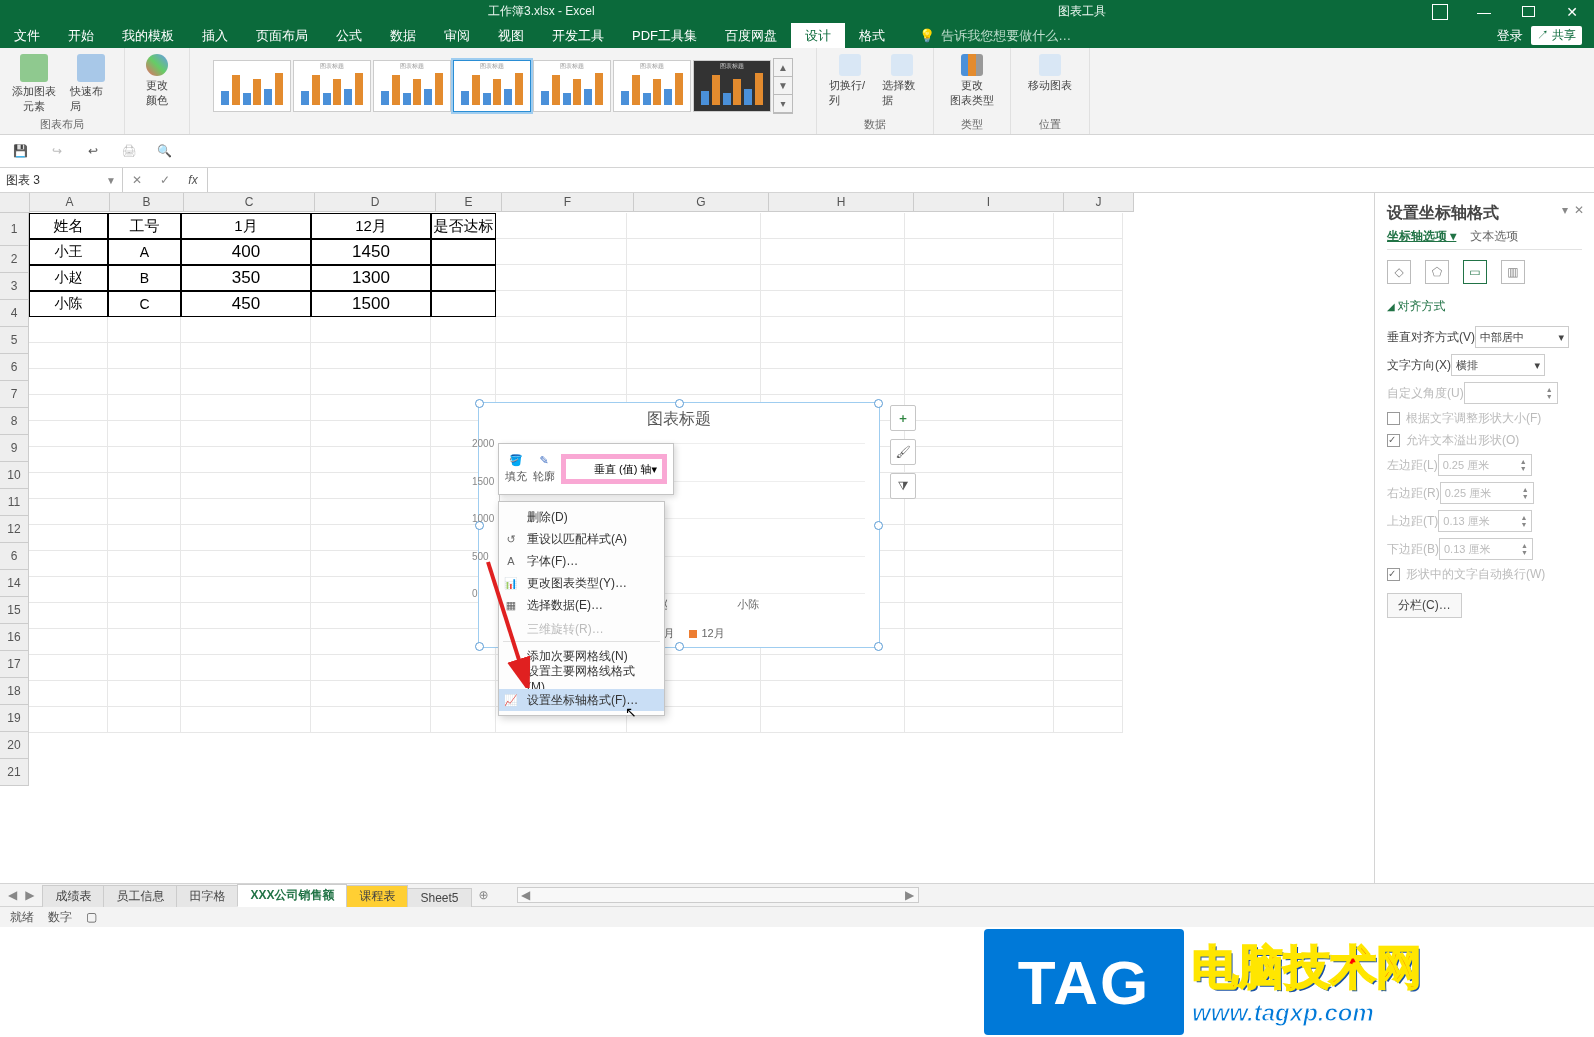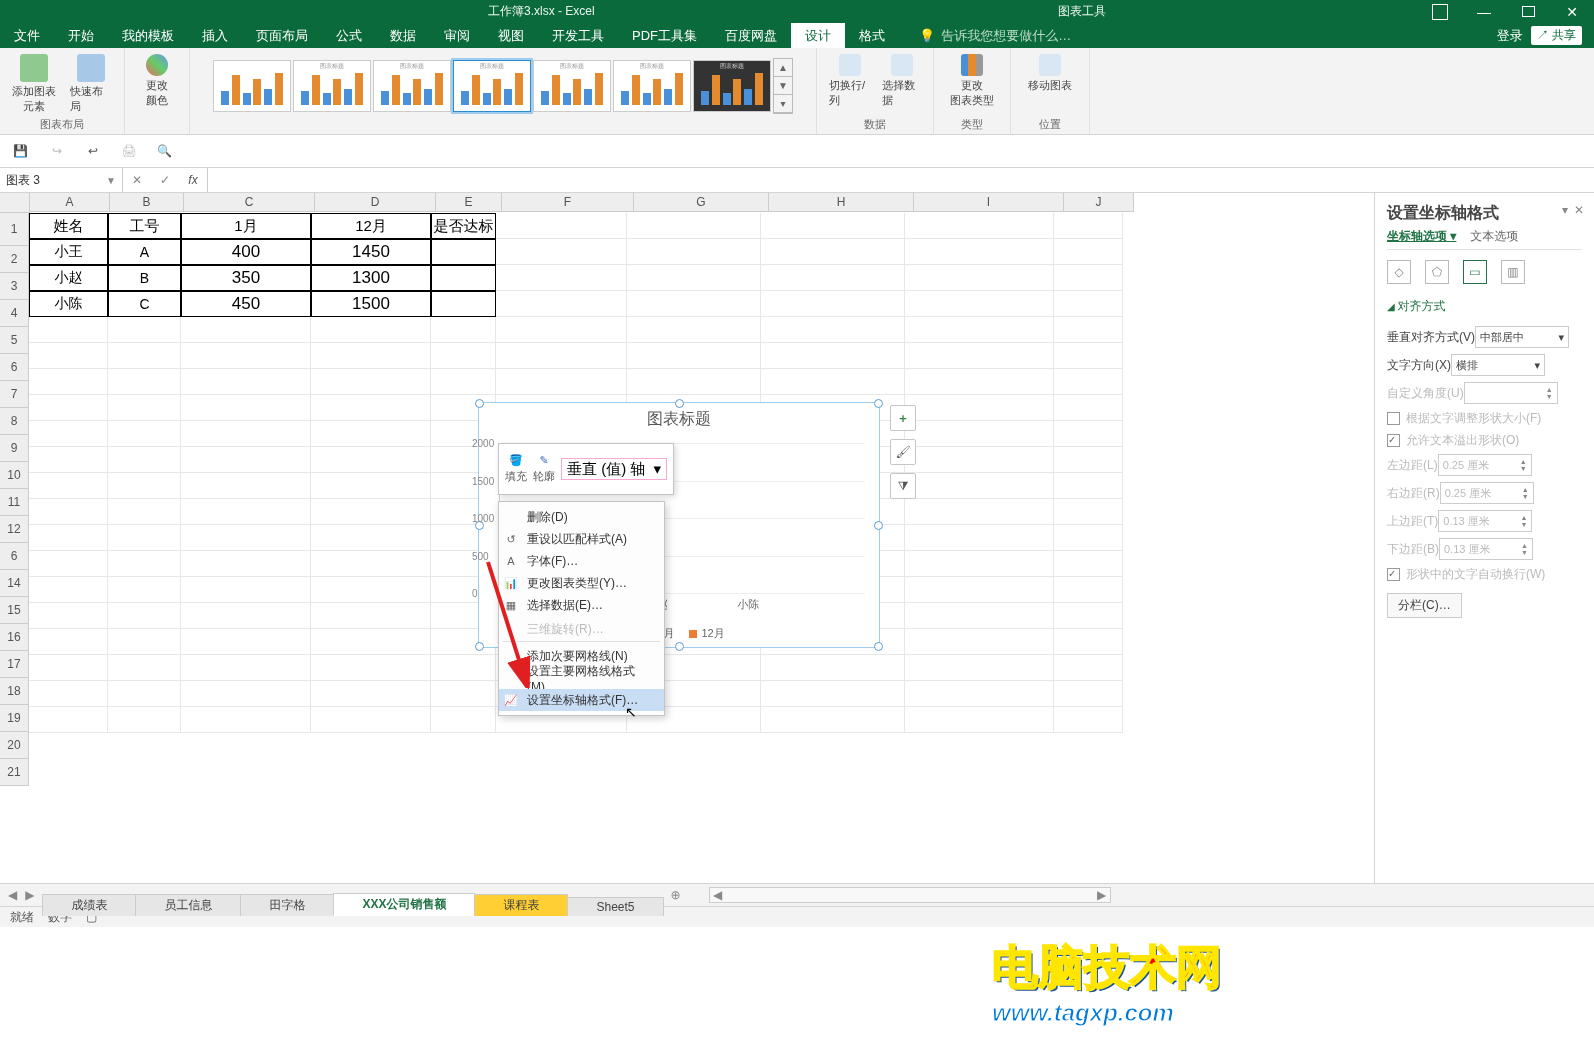--- a/index.html
+++ b/index.html
@@ -71,21 +71,21 @@
   .bar-group{position:absolute;bottom:0;display:flex;gap:10px;align-items:flex-end;}
   .bar{width:28px;}
   .xcat{position:absolute;font-size:11px;color:#666;top:100%;margin-top:4px;transform:translateX(-50%);}
   .legend{position:absolute;bottom:6px;left:0;right:0;text-align:center;font-size:11px;color:#666;}
   .legend .sw{display:inline-block;width:8px;height:8px;margin:0 4px 0 12px;vertical-align:middle;}
   .side-btns{position:absolute;left:890px;top:192px;display:flex;flex-direction:column;gap:8px;}
   .side-btn{width:24px;height:24px;border:1px solid #c6c6c6;background:#fff;display:flex;align-items:center;justify-content:center;color:#555;border-radius:2px;}
   
   .mini-toolbar{position:absolute;left:498px;top:230px;width:162px;height:50px;background:#fff;border:1px solid #c4c4c4;box-shadow:2px 2px 6px rgba(0,0,0,.15);display:flex;align-items:center;padding:0 6px;gap:6px;}
   .mini-toolbar .mi{display:flex;flex-direction:column;align-items:center;font-size:11px;color:#555;gap:2px;}
-  .mini-toolbar .sel{flex:1;border:1px solid #f9a8d4;height:20px;display:flex;align-items:center;justify-content:space-between;padding:0 5px;font-size:15px;}
+  .mini-toolbar .sel{flex:1;border:5px solid #f9a8d4;height:20px;display:flex;align-items:center;justify-content:flex-end;padding:0 5px;font-size:11px;}
   .ctxmenu{position:absolute;left:498px;top:288px;width:165px;background:#fdfdfd;border:1px solid #c4c4c4;box-shadow:2px 2px 8px rgba(0,0,0,.2);padding:4px 0;}
   .ctxmenu .mitem{height:22px;display:flex;align-items:center;padding:0 10px 0 28px;font-size:12px;color:#333;position:relative;}
   .ctxmenu .mitem .micon{position:absolute;left:4px;width:16px;height:16px;display:flex;align-items:center;justify-content:center;color:#666;font-size:11px;}
   .ctxmenu .mitem.disabled{color:#bbb;align-items:flex-end;}
   .ctxmenu .mitem.hover{background:#c9def5;}
   .ctxmenu .sep{height:1px;background:#e0e0e0;margin:3px 4px;}
   .arrow-ann{position:absolute;left:484px;top:345px;width:48px;height:130px;pointer-events:none;}
   .cursor-ptr{position:absolute;left:625px;top:491px;font-size:14px;color:#000;pointer-events:none;}
   
   .taskpane{width:220px;border-left:1px solid #d4d4d4;height:690px;padding:10px 12px 0;box-sizing:border-box;color:#444;font-size:12px;position:relative;}
@@ -105,21 +105,21 @@
   .tp-check{display:flex;align-items:center;gap:6px;height:22px;}
   .tp-check.disabled{color:#bbb;}
   .cbox{width:11px;height:11px;border:1px solid #999;display:inline-block;}
   .cbox.on::after{content:"✓";font-size:10px;position:relative;top:-3px;left:0;color:#666;}
   .tp-btn{border:1px solid #ccc;padding:3px 10px;background:#f8f8f8;font-size:12px;margin-top:8px;display:inline-block;}
   .tp-close{position:absolute;right:10px;top:10px;color:#888;display:flex;gap:6px;font-size:12px;}
   
   .sheetbar{height:22px;border-top:1px solid #d4d4d4;display:flex;align-items:stretch;background:#f3f3f3;}
   .sheet-nav{display:flex;align-items:center;padding:0 8px;color:#888;gap:8px;}
   .sheet-tabs{display:flex;align-items:flex-end;}
-  .sheet-tab{padding:2px 28px;border:1px solid #ccc;border-bottom:none;background:#e6e6e6;font-size:12px;color:#444;margin-right:-1px;position:relative;top:10px;}
+  .sheet-tab{padding:2px 12px;border:1px solid #ccc;border-bottom:none;background:#e6e6e6;font-size:12px;color:#444;margin-right:-1px;position:relative;top:1px;}
   .sheet-tab.active{background:#fff;border-bottom:1px solid #fff;color:#217346;font-weight:600;}
   .sheet-tab.hl{background:#ffcf33;}
   .sheet-add{width:26px;display:flex;align-items:center;justify-content:center;color:#888;}
   .hscroll{flex:1;display:flex;align-items:center;justify-content:flex-start;padding-left:20px;}
   .hscroll-track{width:400px;height:14px;border:1px solid #ccc;background:#f8f8f8;display:flex;align-items:center;}
   .hscroll-arrow{width:16px;text-align:center;color:#888;}
   
   .statusbar{height:20px;border-top:1px solid #d4d4d4;background:#f3f3f3;display:flex;align-items:center;font-size:12px;color:#555;padding:0 10px;gap:14px;}
   
   .watermark{position:absolute;right:0;bottom:0;width:610px;height:110px;display:flex;align-items:center;pointer-events:none;}
@@ -831,17 +831,18 @@
   </div>
 </div>
 
 <div class="statusbar">
   <span>就绪</span>
   <span>数字</span>
   <span>▢</span>
 </div>
 
 <div class="watermark">
+  <div class="wm-tag">TAG</div>
   <div class="wm-right">
     <div class="wm-r1">电脑技术网</div>
     <div class="wm-r2">www.tagxp.com</div>
   </div>
 </div>
 
 </body></html>

